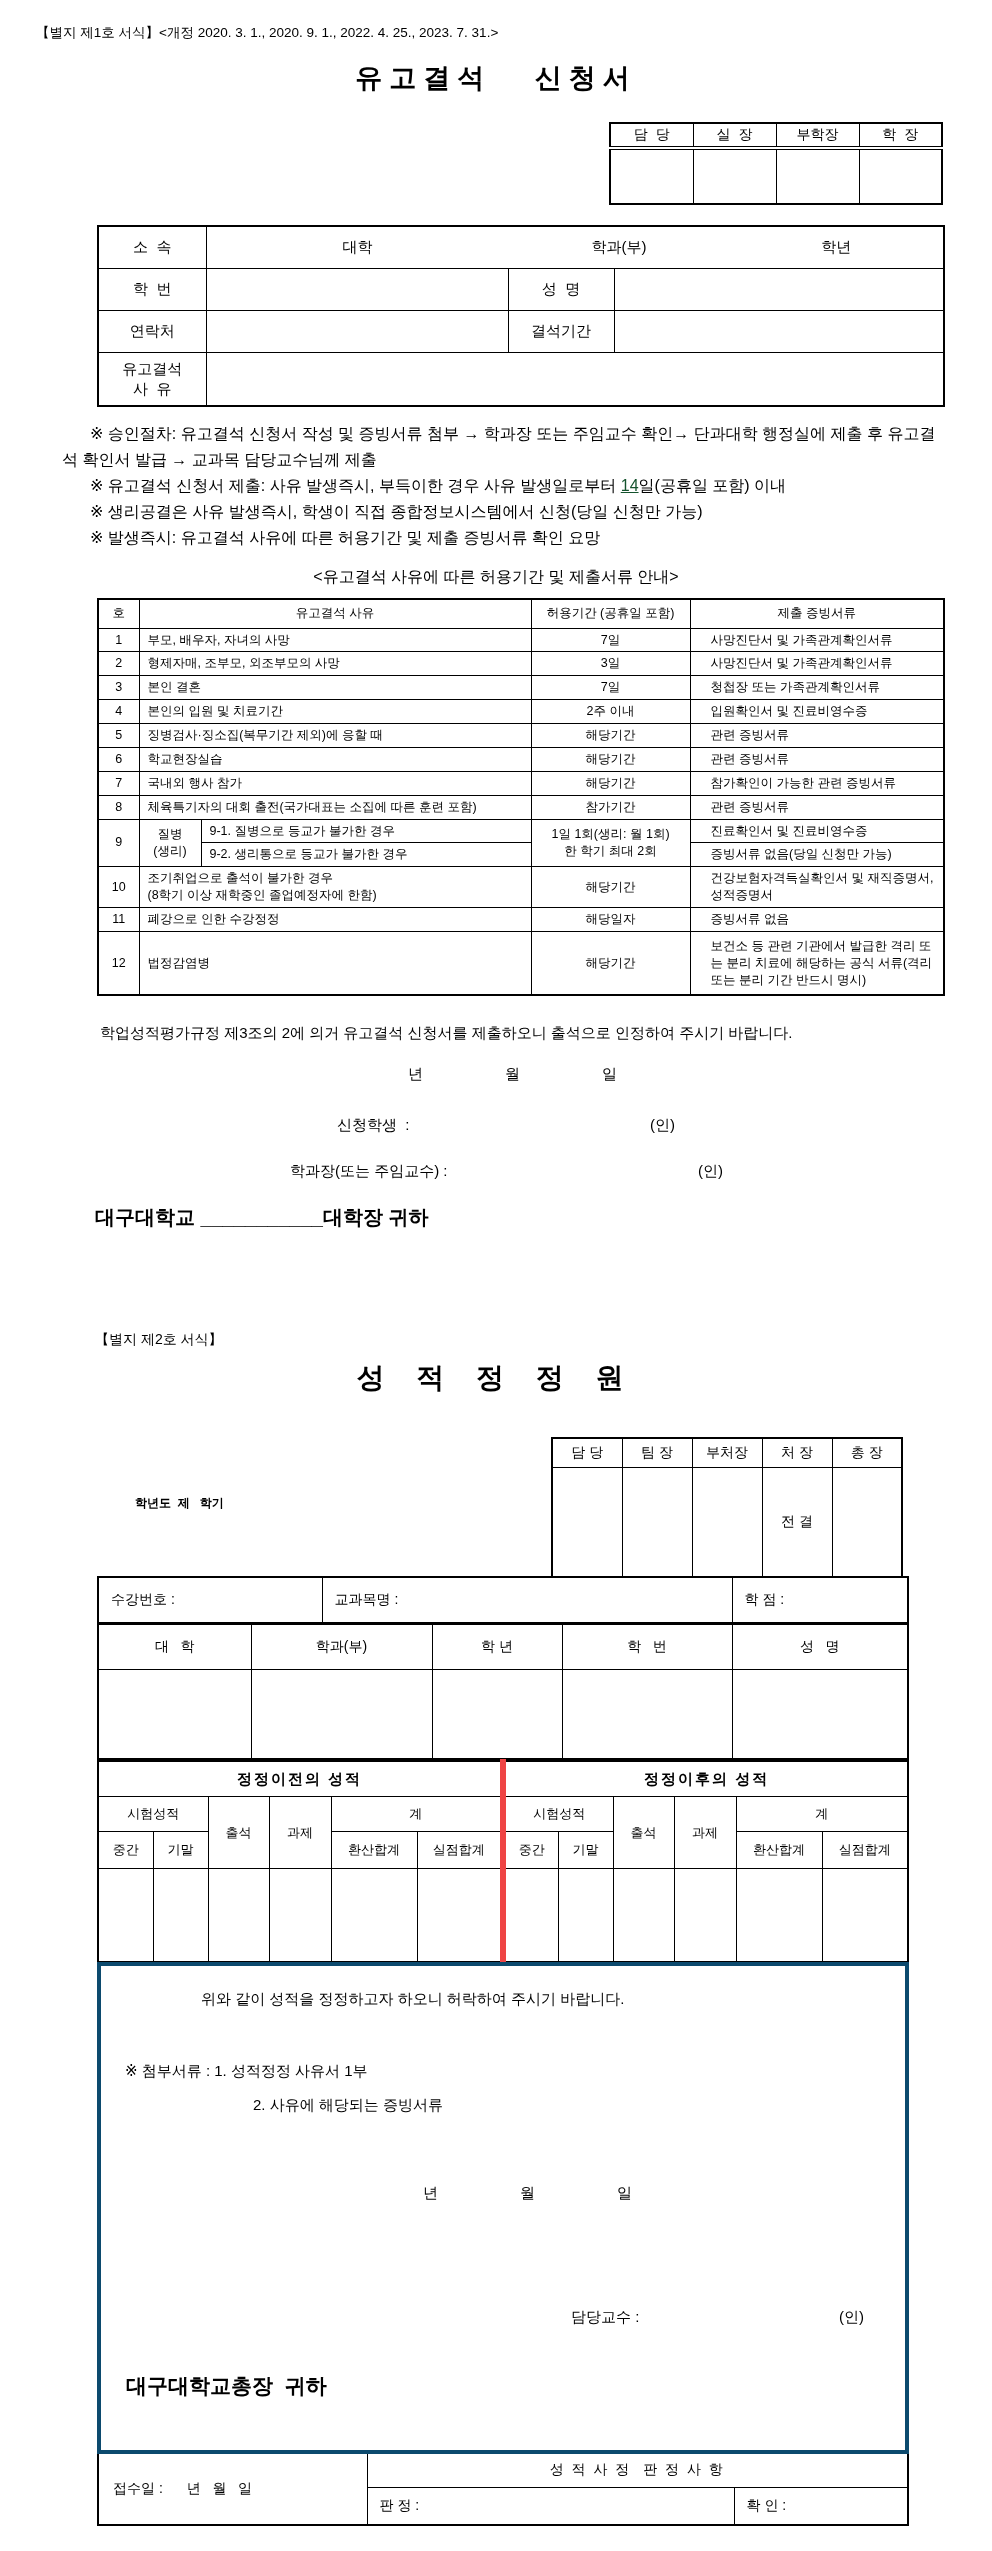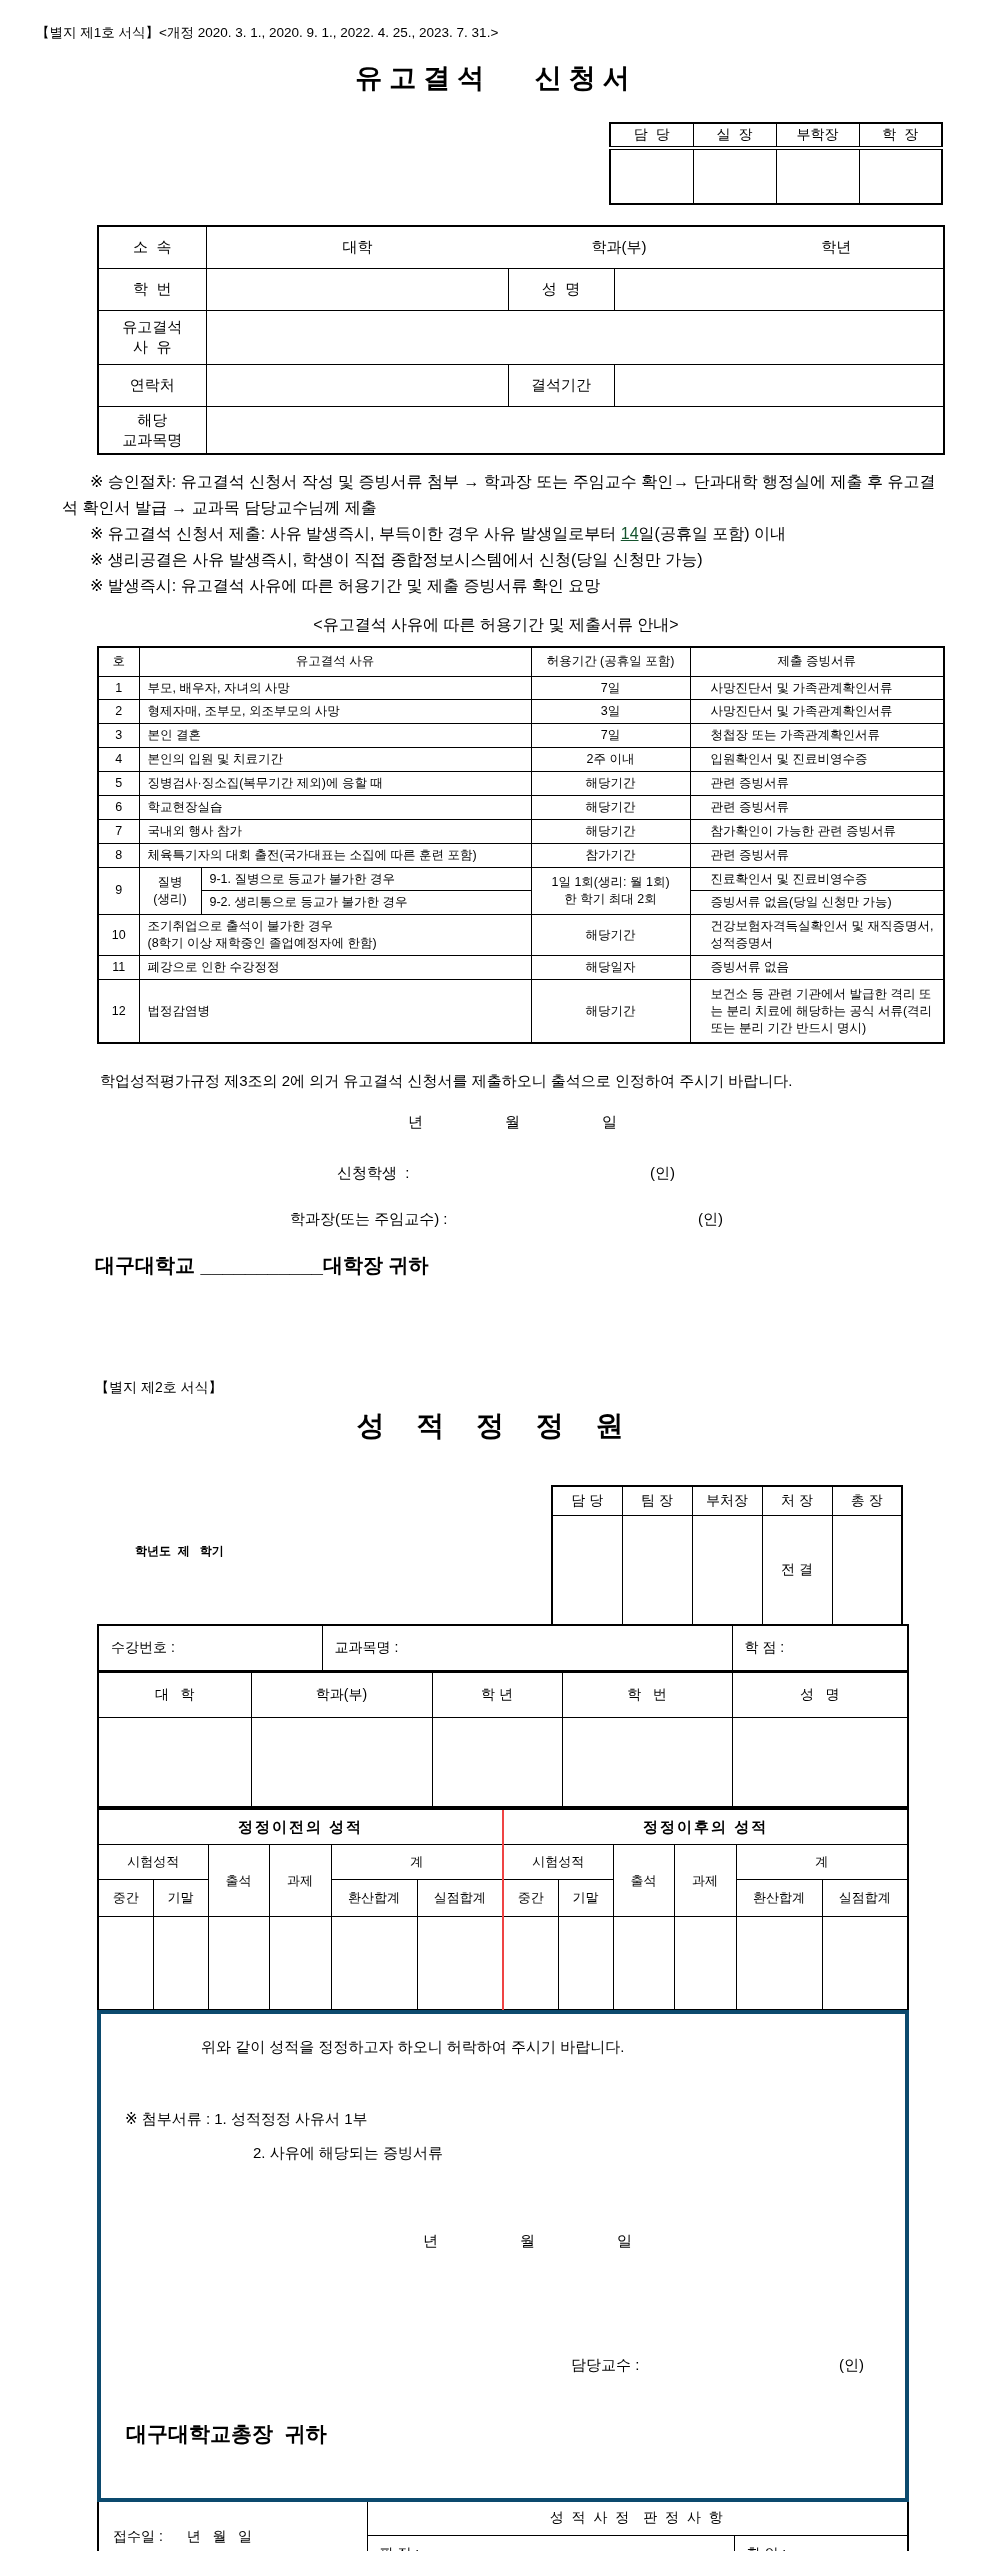--- a/index.html
+++ b/index.html
@@ -62,21 +62,21 @@
   .t2a td { height:44px; text-align:left; padding-left:12px; white-space:pre; }
   .t2b { margin-top:-1px; }
   .t2b .hd td { height:44px; text-align:center; white-space:pre; }
   .t2b .emp td { height:88px; }
   .t2c { margin-top:-1px; border-top:3px solid #000; font-size:13px; }
   .t2c td { text-align:center; white-space:pre; }
   .t2c .half-title td { height:34px; font-size:15px; font-weight:bold; letter-spacing:2px; }
   .t2c .sub1 td { height:34px; }
   .t2c .sub2 td { height:36px; }
   .t2c .dat td { height:92px; }
-  .t2c td.mid-div { border-left:2px solid #ef4444; }
+  .t2c td.mid-div { border-left:6px solid #ef4444; }
 
   .bigbox { width:804px; margin-left:97px; margin-top:-1px; border:4px solid #0c4a6e; height:484px;
             font-size:15px; position:relative; }
   .bb-request { position:absolute; left:100px; top:24px; }
   .bb-attach1 { position:absolute; left:24px; top:96px; }
   .bb-attach2 { position:absolute; left:152px; top:130px; }
   .bb-date { position:absolute; left:322px; top:218px; }
   .bb-prof { position:absolute; left:0; top:342px; width:100%; height:20px; }
   .bb-prof span { position:absolute; white-space:pre; }
   .bb-prof .lab { left:470px; } .bb-prof .seal { left:738px; }
@@ -137,32 +137,28 @@
           <span style="width:29%">학년</span>
         </div>
       </td>
     </tr>
     <tr style="height:42px">
       <td class="lab">학  번</td>
       <td></td>
       <td class="lab">성  명</td>
       <td></td>
     </tr>
+    <tr style="height:42px">
+      <td class="lab">연락처</td>
+      <td></td>
+      <td class="lab">결석기간</td>
+      <td></td>
+    </tr>
     <tr style="height:54px">
       <td class="lab"><span style="display:block">유고결석</span><span style="display:block">사  유</span></td>
-      <td colspan="3"></td>
-    </tr>
-    <tr style="height:42px">
-      <td class="lab">연락처</td>
-      <td></td>
-      <td class="lab">결석기간</td>
-      <td></td>
-    </tr>
-    <tr style="height:48px">
-      <td class="lab"><span style="display:block">해당</span><span style="display:block">교과목명</span></td>
       <td colspan="3"></td>
     </tr>
   </tbody>
     </table>
 
   <div class="notes">
     <div class="wrapn">※ 승인절차: 유고결석 신청서 작성 및 증빙서류 첨부 → 학과장 또는 주임교수 확인→ 단과대학 행정실에 제출 후 유고결석 확인서 발급 → 교과목 담당교수님께 제출</div>
     <div class="single"><span>※ 유고결석 신청서 제출: 사유 발생즉시, 부득이한 경우 사유 발생일로부터 </span><span class="red14">14</span><span>일(공휴일 포함) 이내</span></div>
     <div class="single">※ 생리공결은 사유 발생즉시, 학생이 직접 종합정보시스템에서 신청(당일 신청만 가능)</div>
     <div class="single">※ 발생즉시: 유고결석 사유에 따른 허용기간 및 제출 증빙서류 확인 요망</div>

